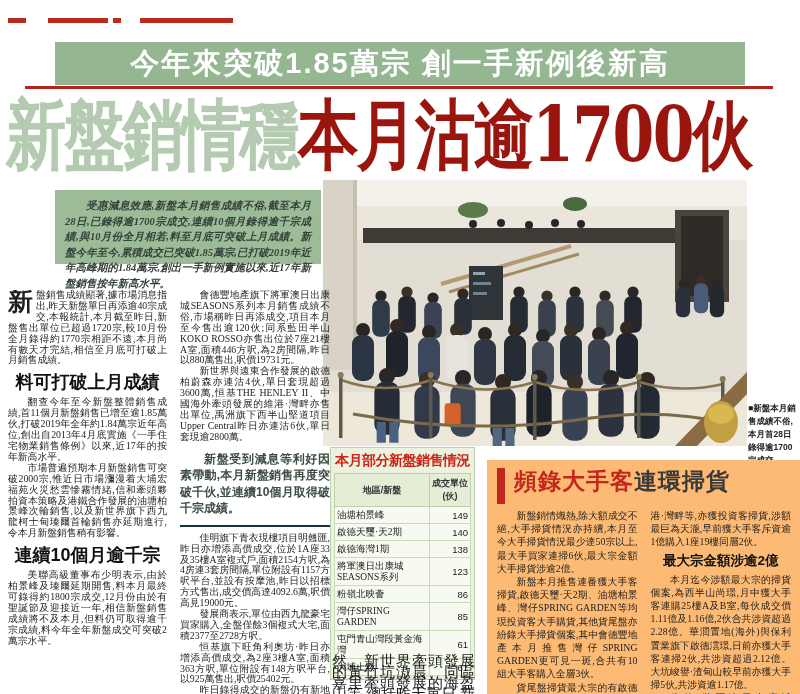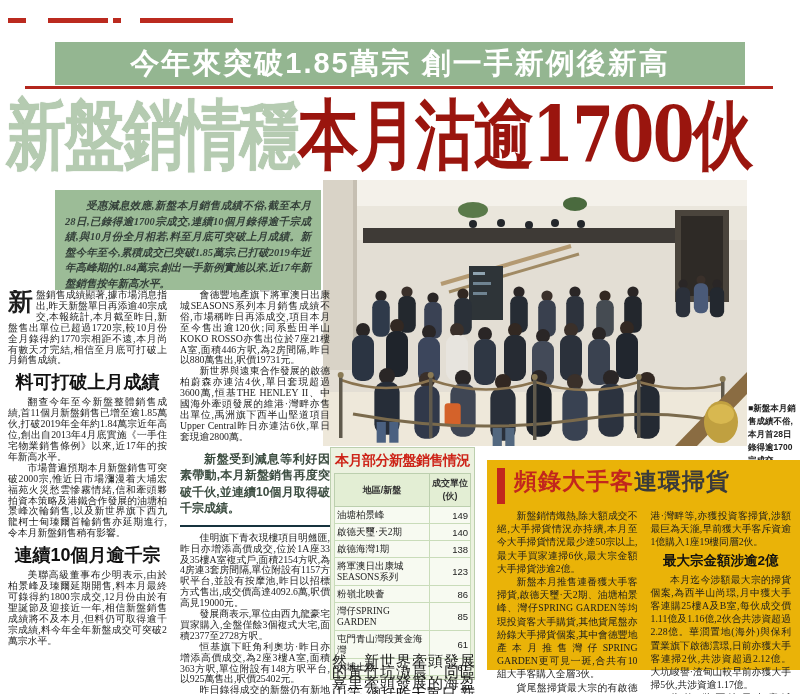--- a/index.html
+++ b/index.html
@@ -17,21 +17,21 @@
   .rule-red{position:absolute;left:25px;top:68px;width:748px;height:3px;background:#b3261d;}
 
   
   .headline{position:absolute;left:6px;top:71px;white-space:nowrap;font-weight:bold;
             font-size:76px;line-height:92px;transform:scaleX(.79);transform-origin:0 50%;
             font-family:"DejaVu Serif","Liberation Serif",serif;letter-spacing:-2px;}
   .hl-green{color:#b5cbb1;text-shadow:0 0 1px #9ab596;}
   .hl-red{color:#9a150e;}
 
   
-  .lead{position:absolute;left:55px;top:172px;width:266px;height:100px;background:#9cbc97;
+  .lead{position:absolute;left:55px;top:172px;width:266px;height:74px;background:#9cbc97;
         padding:8px 10px;box-sizing:border-box;}
   .lead p{margin:0;font-size:10.5px;line-height:15.5px;font-style:italic;font-weight:bold;
         color:#34403a;text-indent:2em;text-align:justify;}
 
   
   .photo{position:absolute;left:323px;top:162px;width:424px;height:266px;overflow:hidden;}
   .caption{position:absolute;left:748px;top:384px;width:51px;font-size:8.5px;font-weight:bold;
         line-height:13px;color:#222;font-family:"Liberation Sans","DejaVu Sans",sans-serif;}
 
   
@@ -55,21 +55,21 @@
   table.st{width:100%;border-collapse:collapse;background:#f7faf1;}
   table.st th{font-size:9px;font-weight:bold;color:#333;border:1px solid #bccfae;padding:3px 1px;
         background:#e3eed4;font-family:"Liberation Sans","DejaVu Sans",sans-serif;}
   table.st td{font-size:9.5px;color:#222;border:1px solid #c9dcba;padding:2.5px 2px;line-height:11px;}
   table.st td.units{text-align:right;width:36px;font-family:"Liberation Sans","DejaVu Sans",sans-serif;}
 
   .col3tail{position:absolute;left:332px;top:638px;width:143px;font-size:15px;line-height:11px;
         text-align:justify;color:#1d1d1d;}
 
   
-  .panel{position:absolute;left:487px;top:442px;width:313px;height:210px;background:#eab308;
+  .panel{position:absolute;left:487px;top:442px;width:313px;height:234px;background:#fdba74;
         box-sizing:border-box;padding:8px 9px 6px 10px;}
   .panel-head{display:flex;align-items:flex-start;margin-bottom:5px;}
   .panel-bar{width:8px;height:36px;background:#c2271d;margin-right:9px;}
   .panel-title{font-family:"Liberation Sans","DejaVu Sans",sans-serif;font-weight:bold;
         font-size:23px;line-height:26px;letter-spacing:1px;}
   .pt-red{color:#c2271d;}
   .pt-dark{color:#3a3a3a;}
   .panel-cols{display:flex;gap:13px;}
   .pcol{width:142px;text-align:justify;}
   .pcol p{margin:0;font-size:9.8px;line-height:13.2px;text-indent:2em;color:#1d1d1d;}

